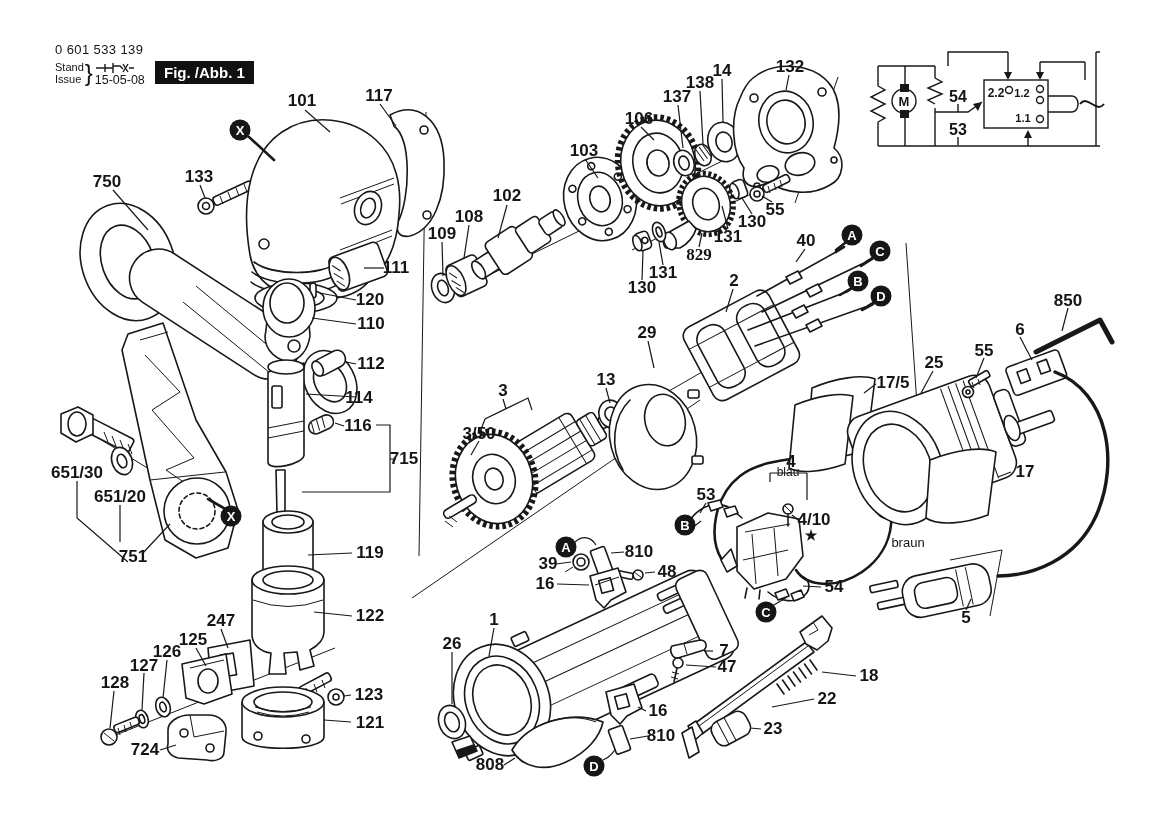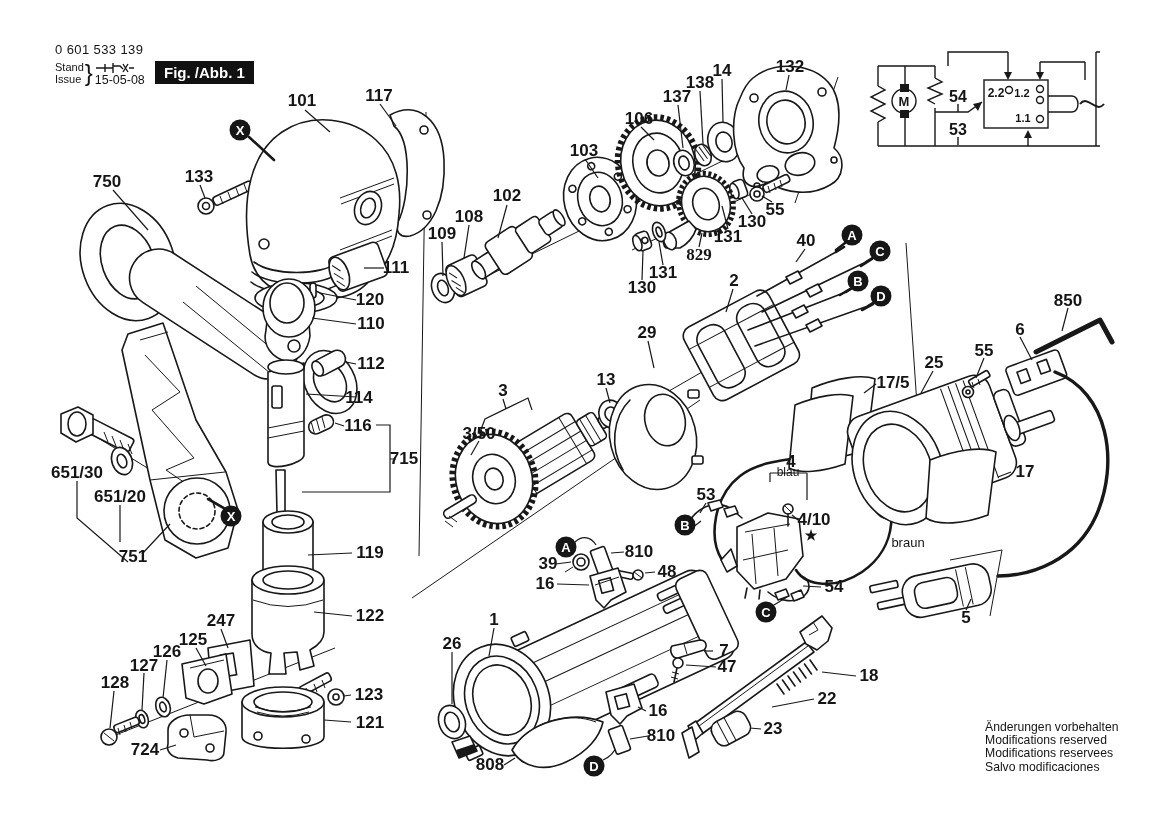--- a/index.html
+++ b/index.html
@@ -579,26 +579,20 @@
           <path d="M1,7 h9 M10,3 v8 M10,7 h8 M18,2 v10 M18,5 h7 l3,3 M28,3 l5,8 M33,3 l-5,8 M34,7 h5" fill="none" stroke="#181818" stroke-width="1.4"></path>
         </svg>
         <div class="date">15-05-08</div>
       </div>
     </div>
   </div>
 
   <div class="figbadge">Fig. /Abb. 1</div>
 
 
-  <div class="footer">
-    <div>Änderungen vorbehalten</div>
-    <div>Modifications reserved</div>
-    <div>Modifications reservees</div>
-    <div>Salvo modificaciones</div>
-  </div>
 
   <div id="callout-layer">
       <div class="callout" style="left: 107px; top: 182px;">750</div>
       <div class="callout" style="left: 199px; top: 177px;">133</div>
       <div class="callout" style="left: 302px; top: 101px;">101</div>
       <div class="callout" style="left: 379px; top: 96px;">117</div>
       <div class="callout" style="left: 396px; top: 268px;">111</div>
       <div class="callout" style="left: 370px; top: 300px;">120</div>
       <div class="callout" style="left: 371px; top: 324px;">110</div>
       <div class="callout" style="left: 371px; top: 364px;">112</div>

